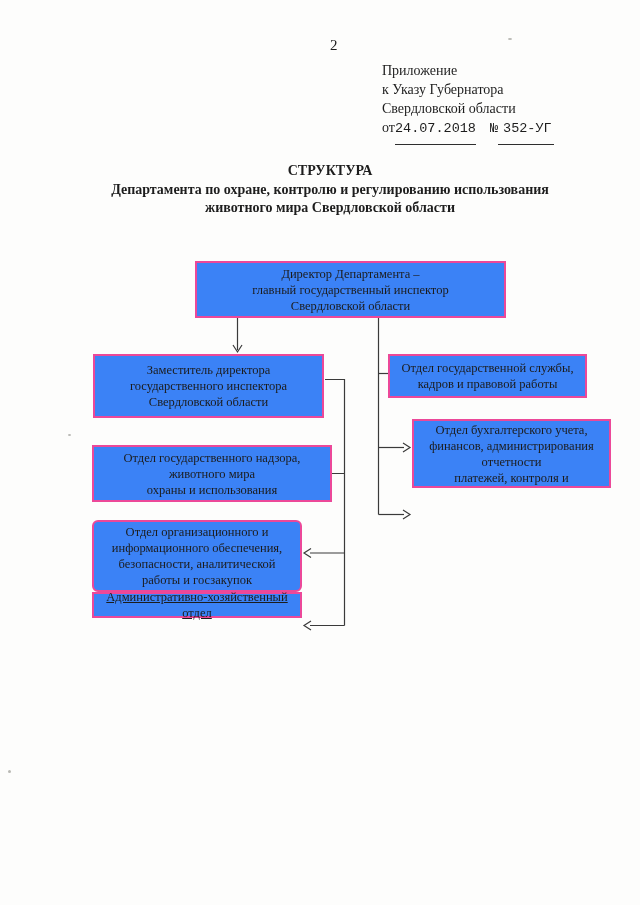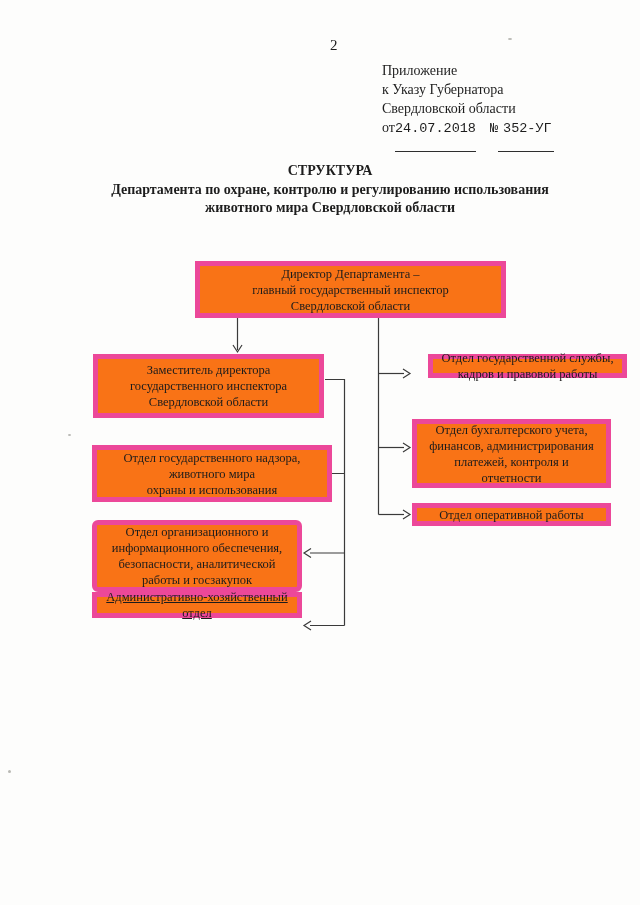--- a/index.html
+++ b/index.html
@@ -28,39 +28,39 @@
     line-height: 19px;
   }
   .annex-line { display: block; white-space: nowrap; }
   .issued-line { display: block; white-space: nowrap; }
   .mono {
     font-family: "Liberation Mono", "DejaVu Sans Mono", monospace;
     font-size: 13.5px;
   }
   .u-line {
     border-bottom: 1px solid #2e2e2e;
-    padding-bottom: 15px;
+    padding-bottom: 8px;
   }
   .num-part { margin-left: 14px; }
   .num-underline { padding-left: 5px; padding-right: 2px; }
   .doc-title {
     position: absolute;
     left: 78px;
     top: 162px;
     width: 504px;
     text-align: center;
     font-weight: bold;
     font-size: 14px;
     line-height: 18.5px;
   }
   .title-line { display: block; white-space: nowrap; }
   .node {
     position: absolute;
-    border: 5px solid #ec4899;
-    background: #f97316;
+    border: 2px solid #ec4899;
+    background: #3b82f6;
     display: flex;
     flex-direction: column;
     justify-content: center;
     text-align: center;
     font-size: 12.5px;
     line-height: 16px;
     color: #1c1c1c;
     box-sizing: border-box;
   }
   .node span { display: block; white-space: nowrap; }
@@ -130,35 +130,32 @@
       <span>главный государственный инспектор</span>
       <span>Свердловской области</span>
     </div>
 
   <div class="node" style="left:93px; top:354px; width:231px; height:64px;">
       <span>Заместитель директора</span>
       <span>государственного инспектора</span>
       <span>Свердловской области</span>
     </div>
 
-  <div class="node" style="left:428px; top:354px; width:199px; height:24px;">
+  <div class="node" style="left:388px; top:354px; width:199px; height:44px;">
       <span>Отдел государственной службы,</span>
       <span>кадров и правовой работы</span>
     </div>
 
   <div class="node" style="left:412px; top:413px; width:199px; height:69px;margin-top:6px;">
       <span>Отдел бухгалтерского учета,</span>
       <span>финансов, администрирования</span>
+      <span>отчетности</span>
       <span>платежей, контроля и</span>
-      <span>отчетности</span>
     </div>
 
-  <div class="node" style="left:412px; top:503px; width:199px; height:23px;">
-      <span>Отдел оперативной работы</span>
-    </div>
 
   <div class="node" style="left:92px; top:445px; width:240px; height:57px;">
       <span>Отдел государственного надзора,</span>
       <span>животного мира</span>
       <span>охраны и использования</span>
     </div>
 
   <div class="node" style="left:92px; top:520px; width:210px; height:72px;border-radius:6px;">
       <span>Отдел организационного и</span>
       <span>информационного обеспечения,</span>

